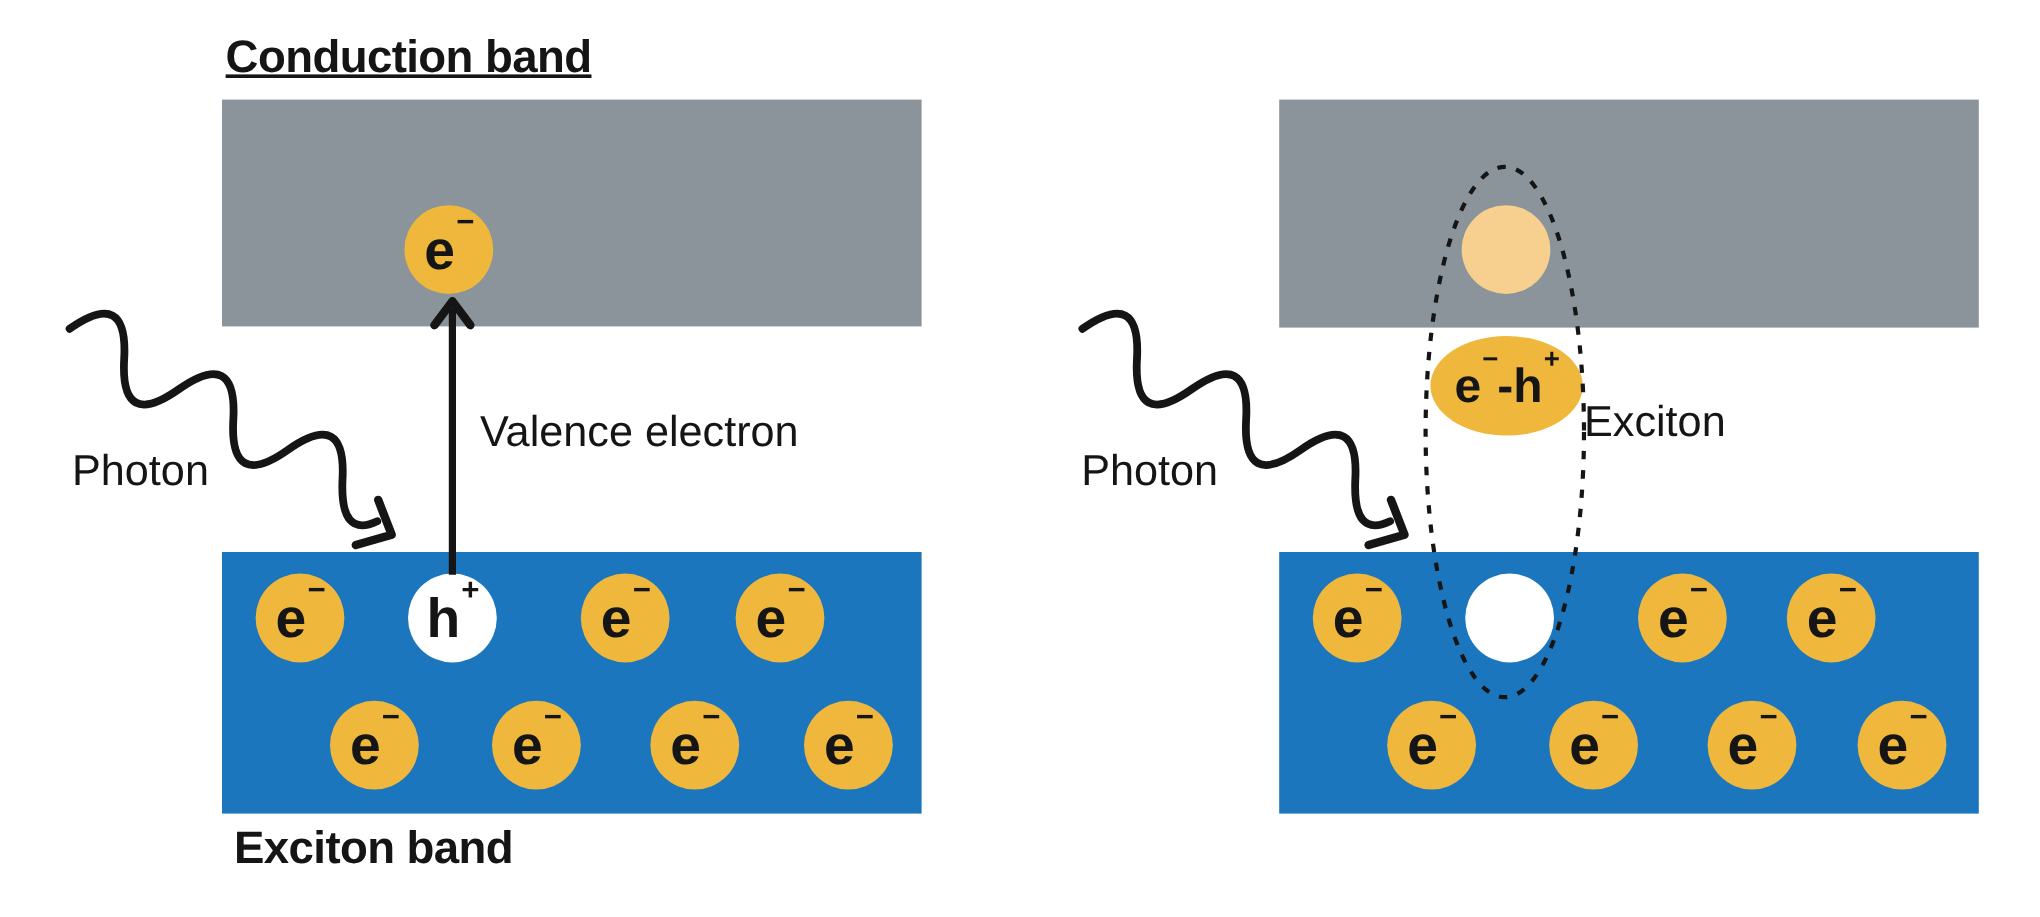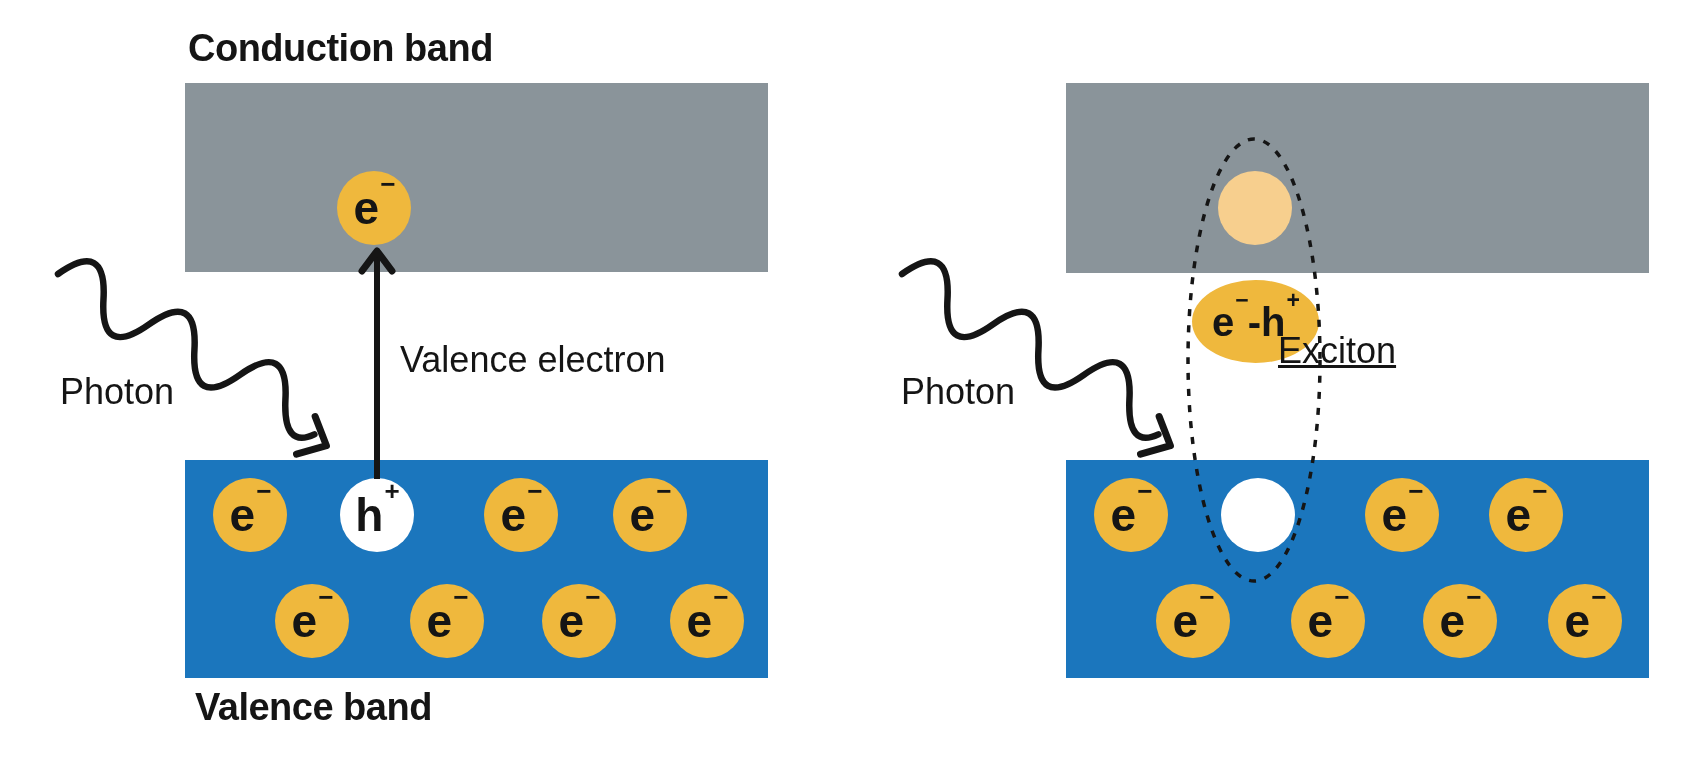--- a/index.html
+++ b/index.html
@@ -39,27 +39,27 @@
   .wave{stroke-width:6.5; stroke-linecap:round; stroke-linejoin:round;}
   .chev{stroke-width:7; stroke-linecap:round; stroke-linejoin:round;}
   .upline{stroke-width:6;}
   .dashed{stroke-width:3.5; stroke-dasharray:7 9;}
 </style>
 </head>
 <body>
 
 <div class="canvas">
 
-  <div class="txt bold" style="left:188px; top:29px;">Conduction band</div>
+  <div class="txt bold" style="left:188px; top:29px;text-decoration:underline;">Conduction band</div>
 
   <div class="band gray" style="left:185px; top:83px; width:583px; height:189px;"></div>
 
   <div class="band blue" style="left:185px; top:460px; width:583px; height:218px;"></div>
 
-  <div class="txt bold" style="left:195px; top:688px;">Valence band</div>
+  <div class="txt bold" style="left:195px; top:688px;">Exciton band</div>
 
   <div class="particle" style="left:337px; top:171px;">
     <span class="p-label"><span>e</span><sup>−</sup></span>
   </div>
 
   <div class="particle" style="left:213px; top:478px;">
     <span class="p-label"><span>e</span><sup>−</sup></span>
   </div>
   <div class="particle hole-fill" style="left:340px; top:478px;">
     <span class="p-label"><span>h</span><sup>+</sup></span>
@@ -115,21 +115,21 @@
     <span class="p-label"><span>e</span><sup>−</sup></span>
   </div>
   <div class="particle" style="left:1548px; top:584px;">
     <span class="p-label"><span>e</span><sup>−</sup></span>
   </div>
 
   <div class="pair-ellipse">
     <span class="p-label"><span>e</span><sup>−</sup><span>-</span><span>h</span><sup>+</sup></span>
   </div>
 
-  <div class="txt reg" style="left:1278px; top:333px;text-decoration:underline;">Exciton</div>
+  <div class="txt reg" style="left:1320px; top:333px;">Exciton</div>
 
   <div class="txt reg" style="left:901px; top:374px;">Photon</div>
 
   <svg class="overlay" width="1700" height="764" viewBox="0 0 1700 764">
 
     <ellipse class="stroke dashed" cx="1254" cy="360" rx="66" ry="221"></ellipse>
 
     <g transform="translate(58,274) rotate(29)">
       <path class="stroke wave" d="M0,0 q26,-54 52,0 q26,54 52,0 q26,-54 52,0 q26,54 52,0 q26,-54 52,0 q22,44 42,16"></path>
       <polyline class="stroke chev" points="294,0 318,20 296,42"></polyline>

